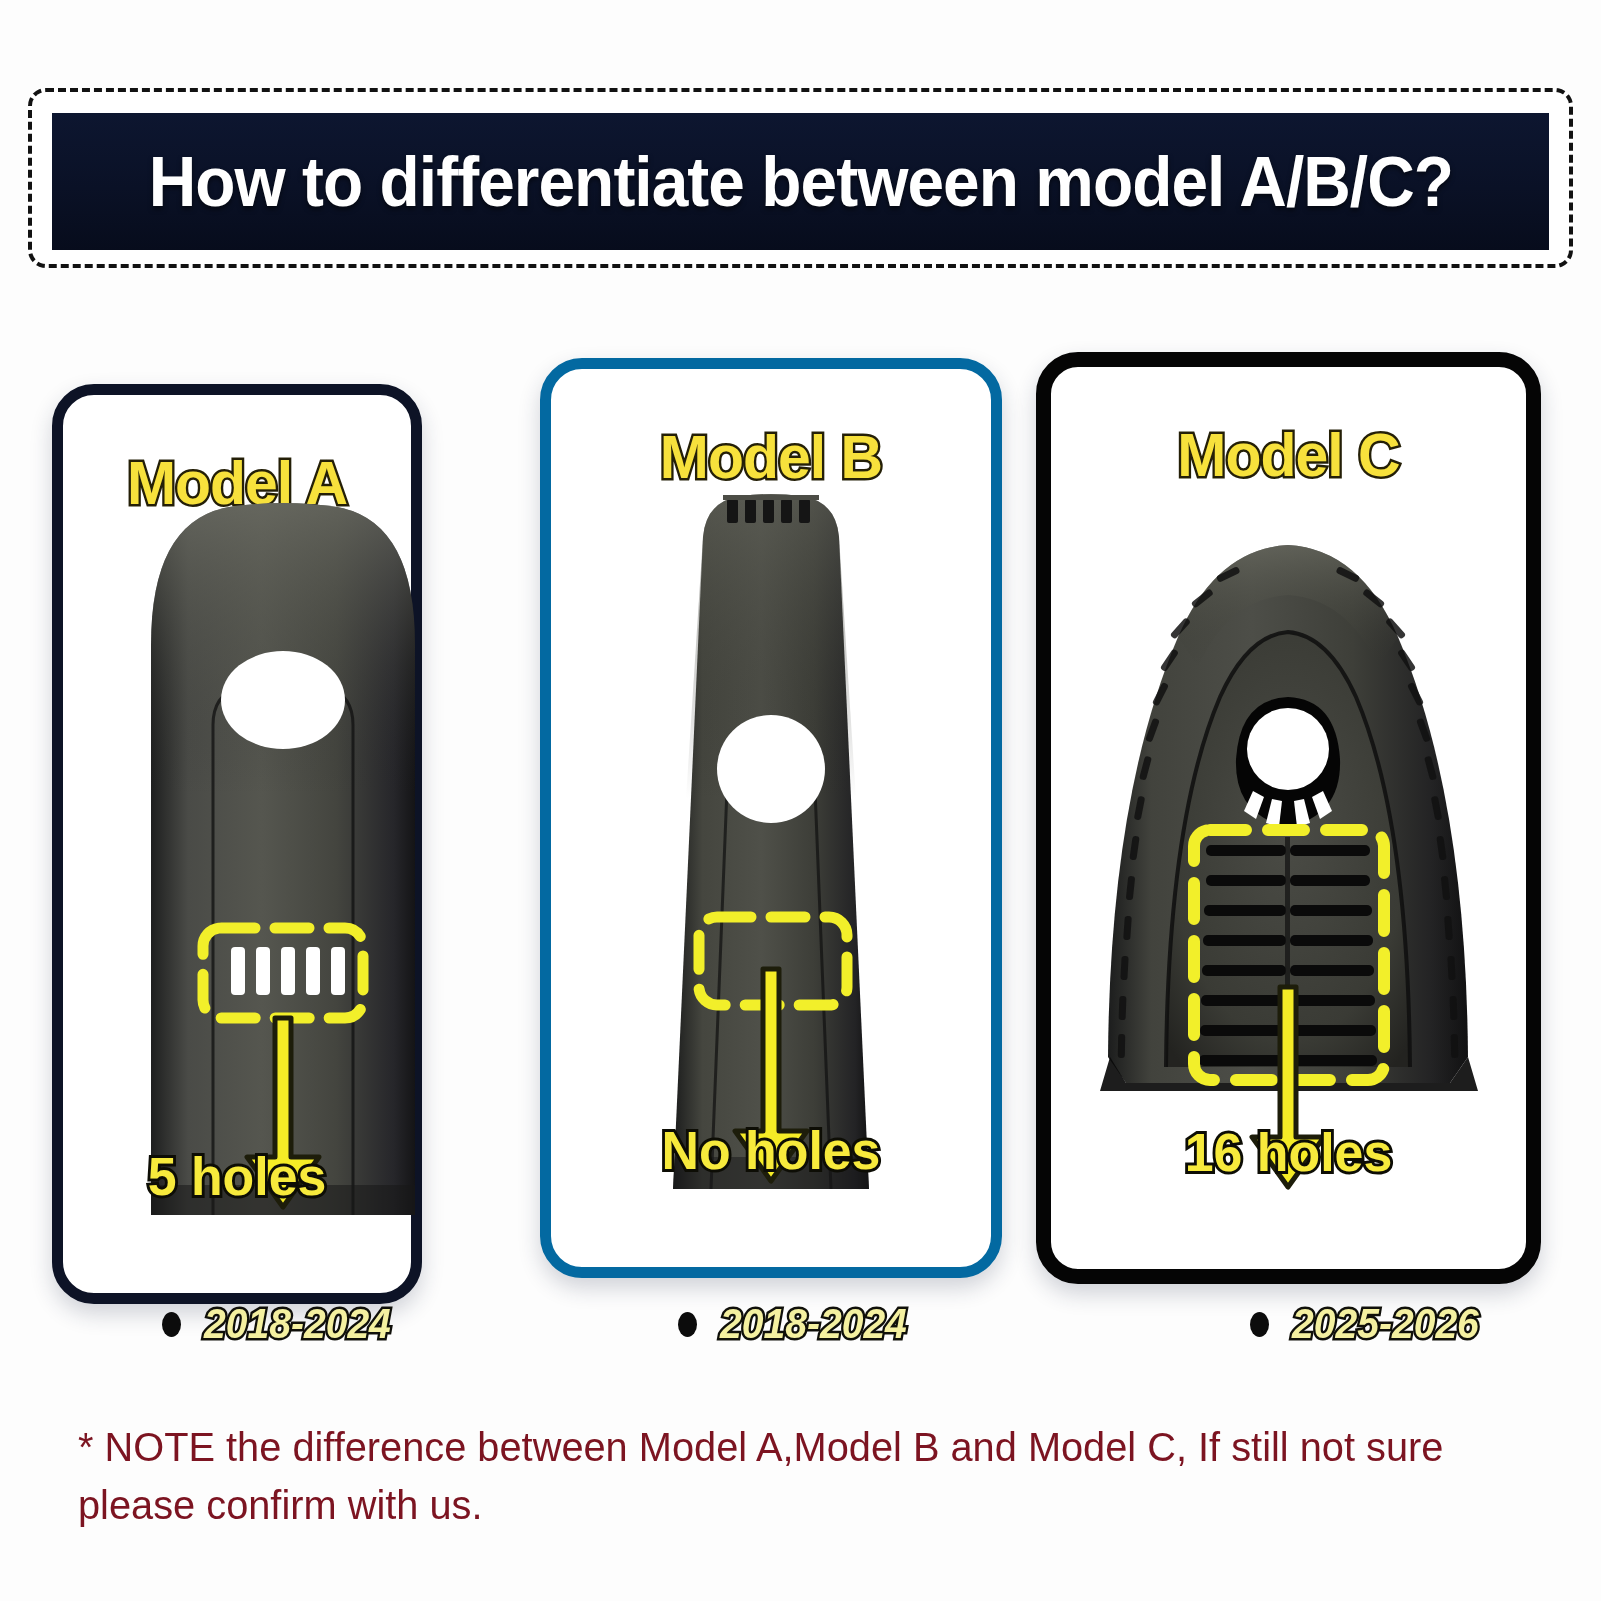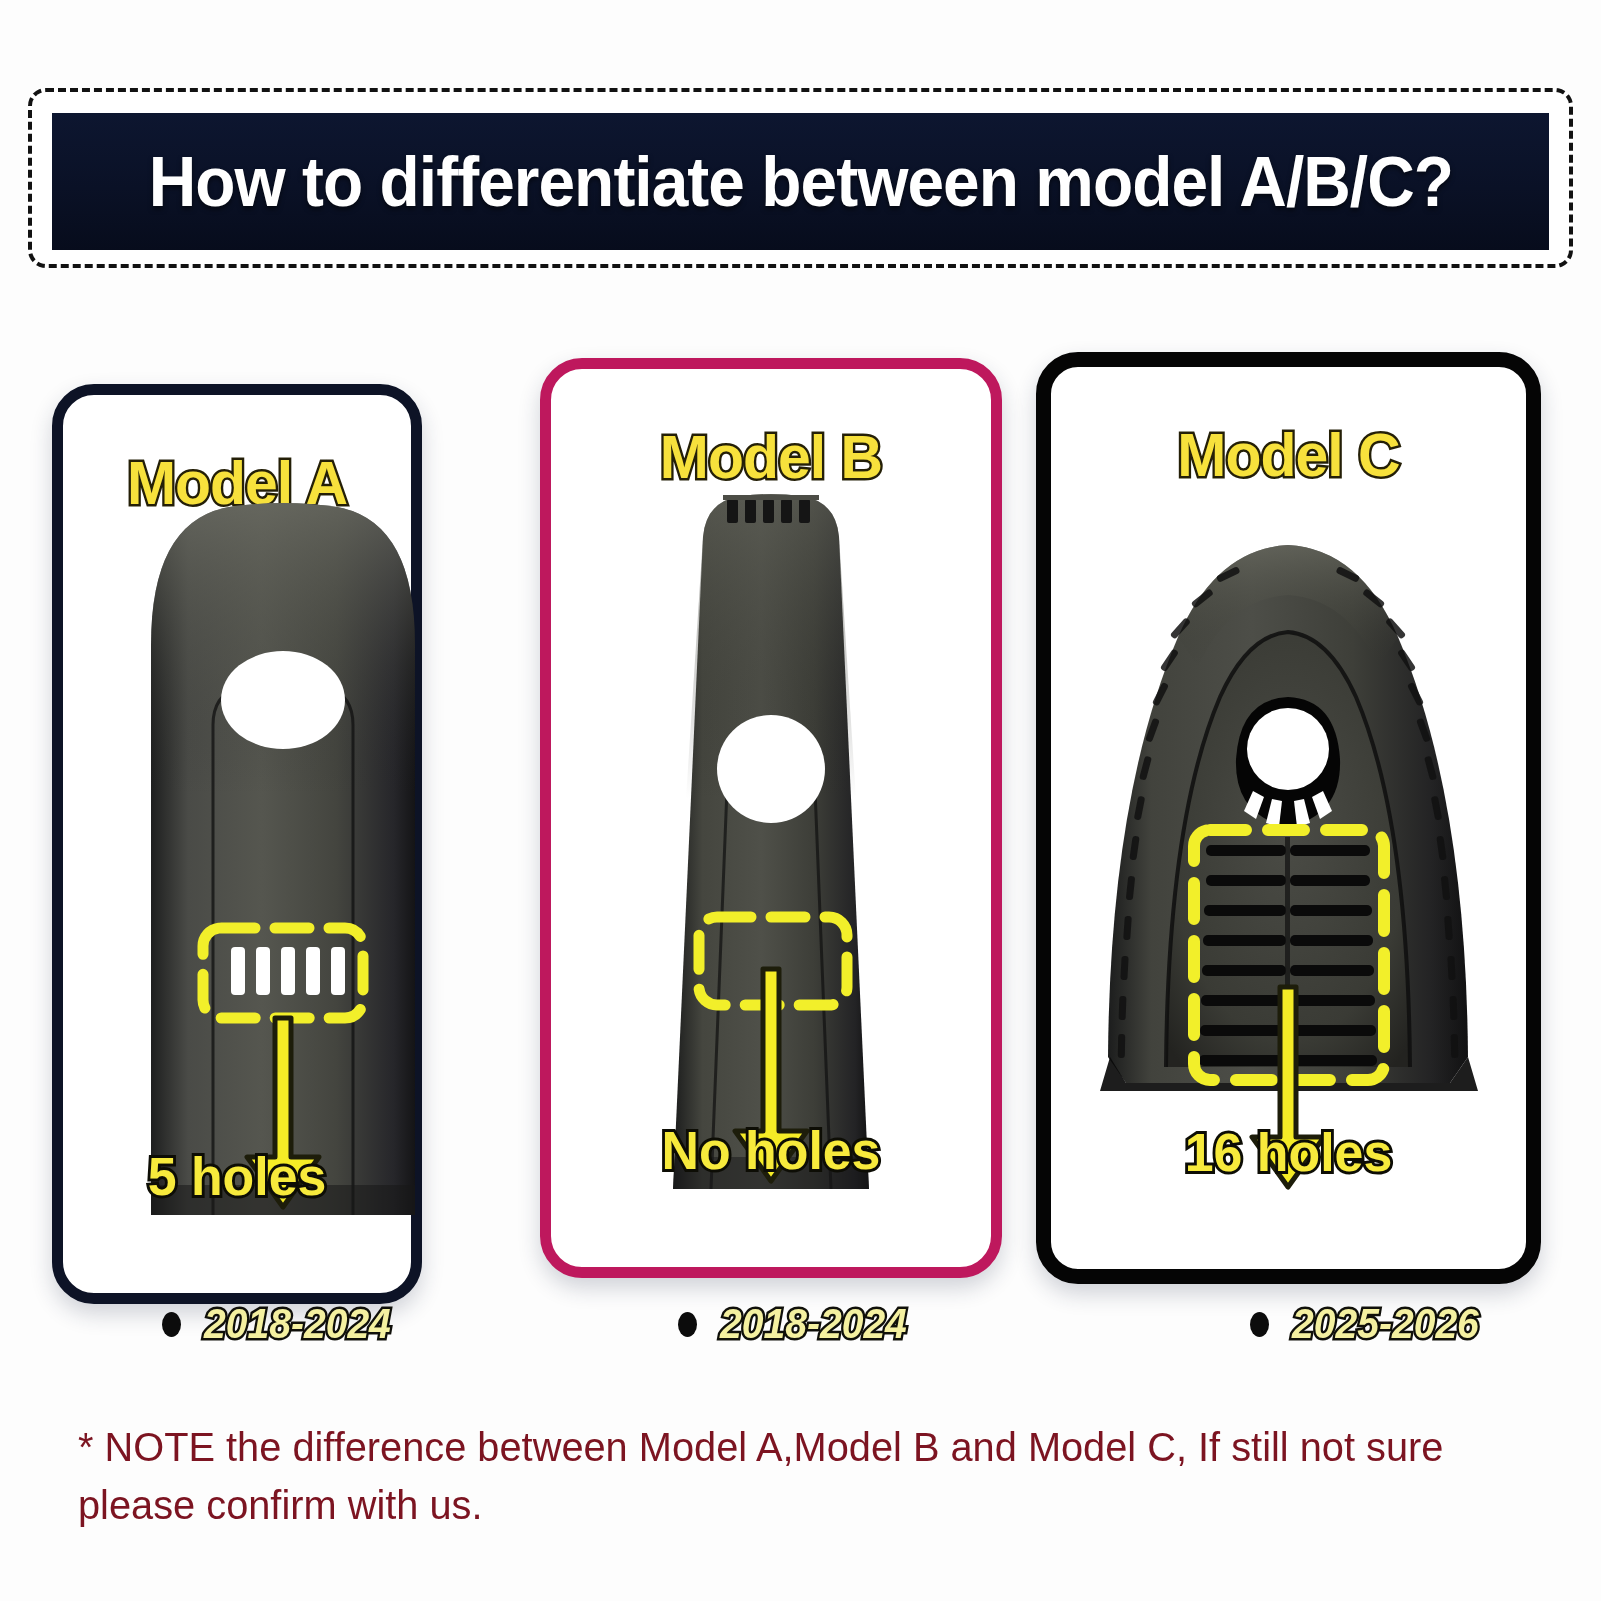--- a/index.html
+++ b/index.html
@@ -30,21 +30,21 @@
     text-shadow:0 3px 5px rgba(0,0,0,.55);
   }
 
   
   .card{
     position:absolute;background:#ffffff;box-sizing:border-box;
     border-radius:42px;
     box-shadow:0 10px 22px rgba(30,40,70,.20);
   }
   .card-a{left:52px;  top:358px; width:370px; height:920px; border:11px solid #0d1326;margin-top:26px;}
-  .card-b{left:540px; top:358px; width:462px; height:920px; border:11px solid #be185d;}
+  .card-b{left:540px; top:358px; width:462px; height:920px; border:11px solid #0369a1;}
   .card-c{left:1036px;top:352px; width:505px; height:932px; border:15px solid #050505;text-decoration:underline;}
 
   .model-label{
     position:absolute;left:0;right:0;top:52px;text-align:center;
     font-size:62px;font-weight:bold;color:#f7e13c;
     font-family:"Liberation Sans Narrow","Liberation Sans",sans-serif;
     transform:scaleX(0.95);
     -webkit-text-stroke:5px #241f07;
     paint-order:stroke fill;
     letter-spacing:-1px;

